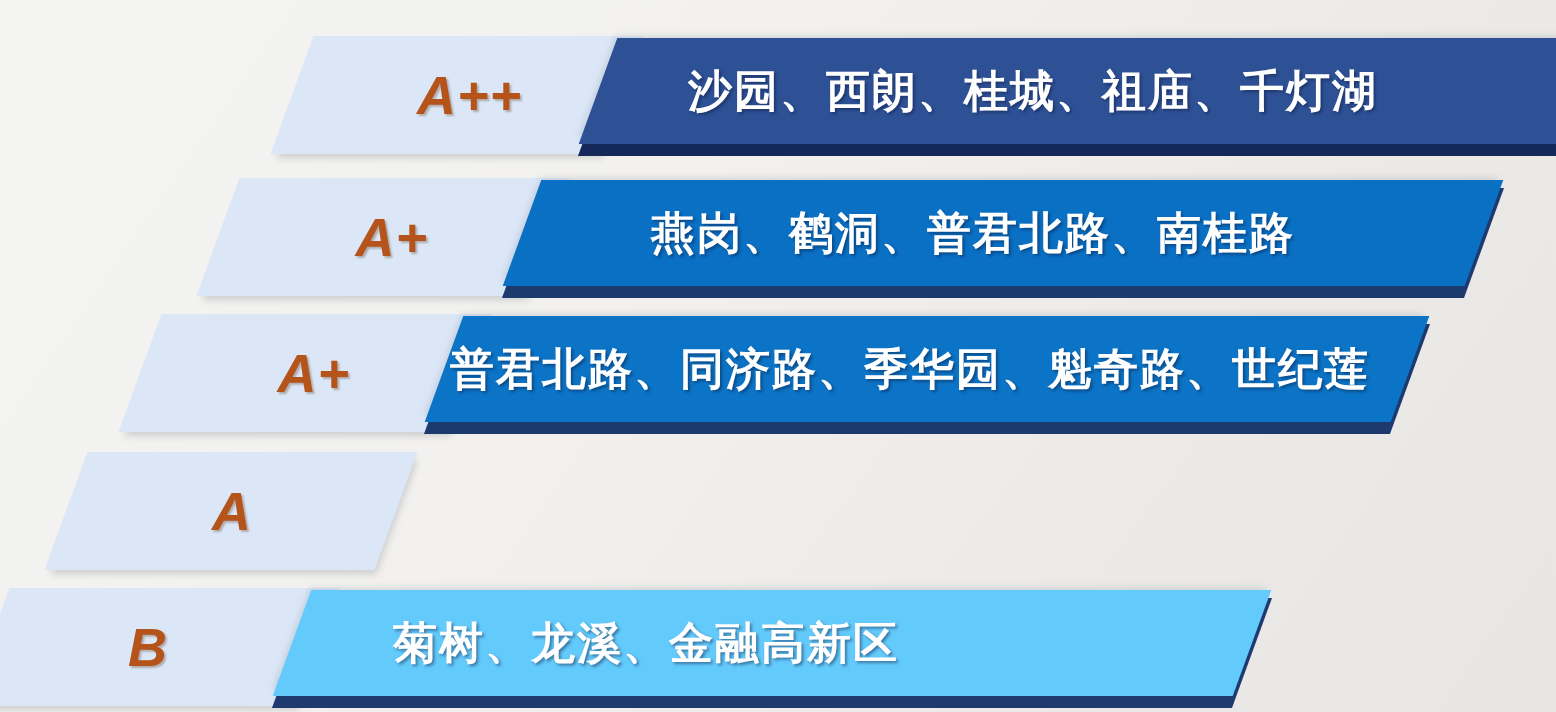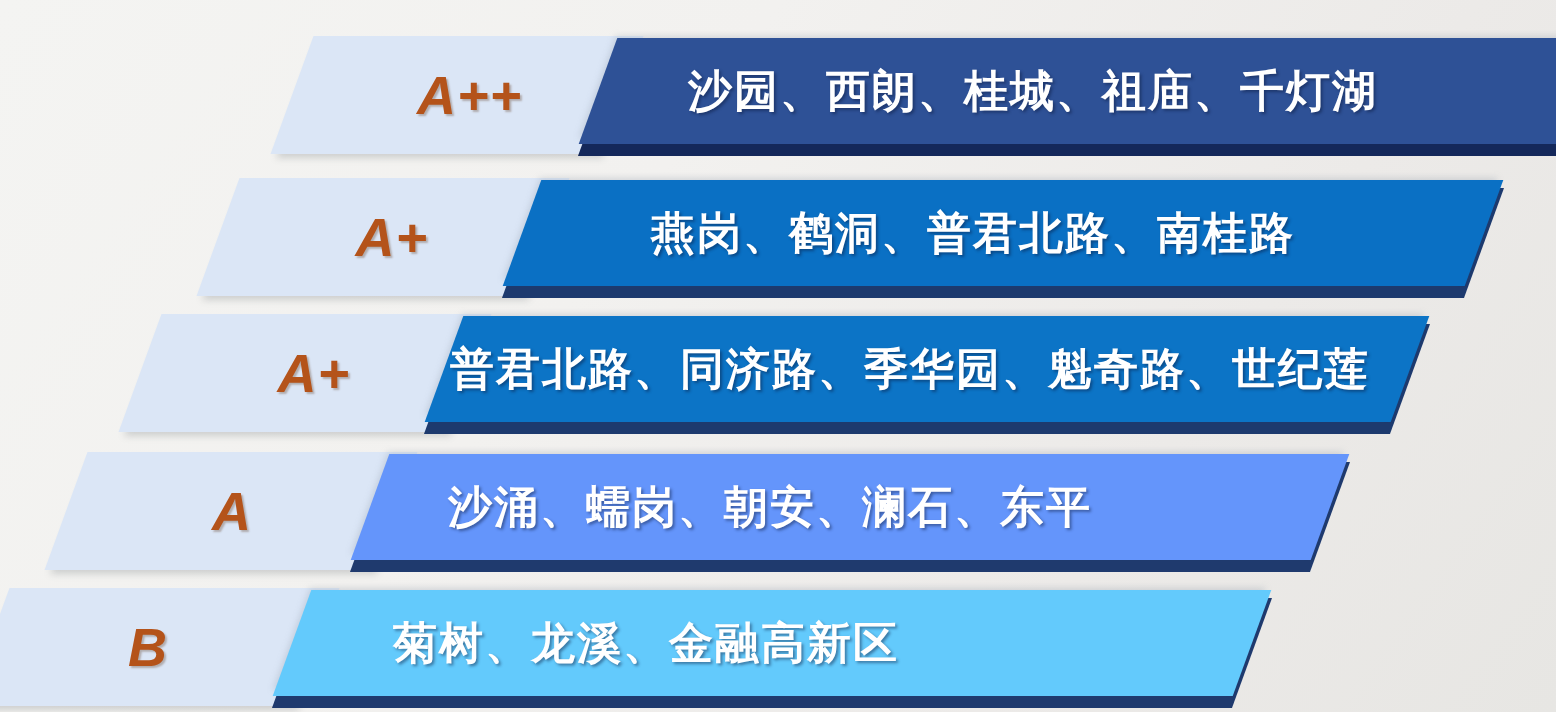--- a/index.html
+++ b/index.html
@@ -122,25 +122,20 @@
     <div class="bar-wrap" style="left:444px; width:966px;">
       <div class="bar-shadow" style="background:#1d3a6e;"></div>
       <div class="bar-face" style="background:#0c74c6;"></div>
       <div class="bar-text" style="padding-right:34px;">普君北路、同济路、季华园、魁奇路、世纪莲</div>
     </div>
   </div>
 
   <div class="row" style="top:452px; left:0px; width:1556px;">
     <div class="grade-plate" style="left:66px; width:330px;"></div>
     <div class="grade-label" style="left:66px; width:186px;">A</div>
-    <div class="bar-wrap" style="left:370px; width:960px;">
-      <div class="bar-shadow" style="background:#1f3a6e;"></div>
-      <div class="bar-face" style="background:#6495fb;"></div>
-      <div class="bar-text" style="padding-right:160px;">沙涌、蠕岗、朝安、澜石、东平</div>
-    </div>
   </div>
 
   <div class="row" style="top:588px; left:0px; width:1556px;">
     <div class="grade-plate" style="left:-12px; width:330px;"></div>
     <div class="grade-label" style="left:-12px; width:180px;">B</div>
     <div class="bar-wrap" style="left:292px; width:960px;">
       <div class="bar-shadow" style="background:#1f3a6e;"></div>
       <div class="bar-face" style="background:#63cafc;"></div>
       <div class="bar-text" style="padding-right:252px;">菊树、龙溪、金融高新区</div>
     </div>

